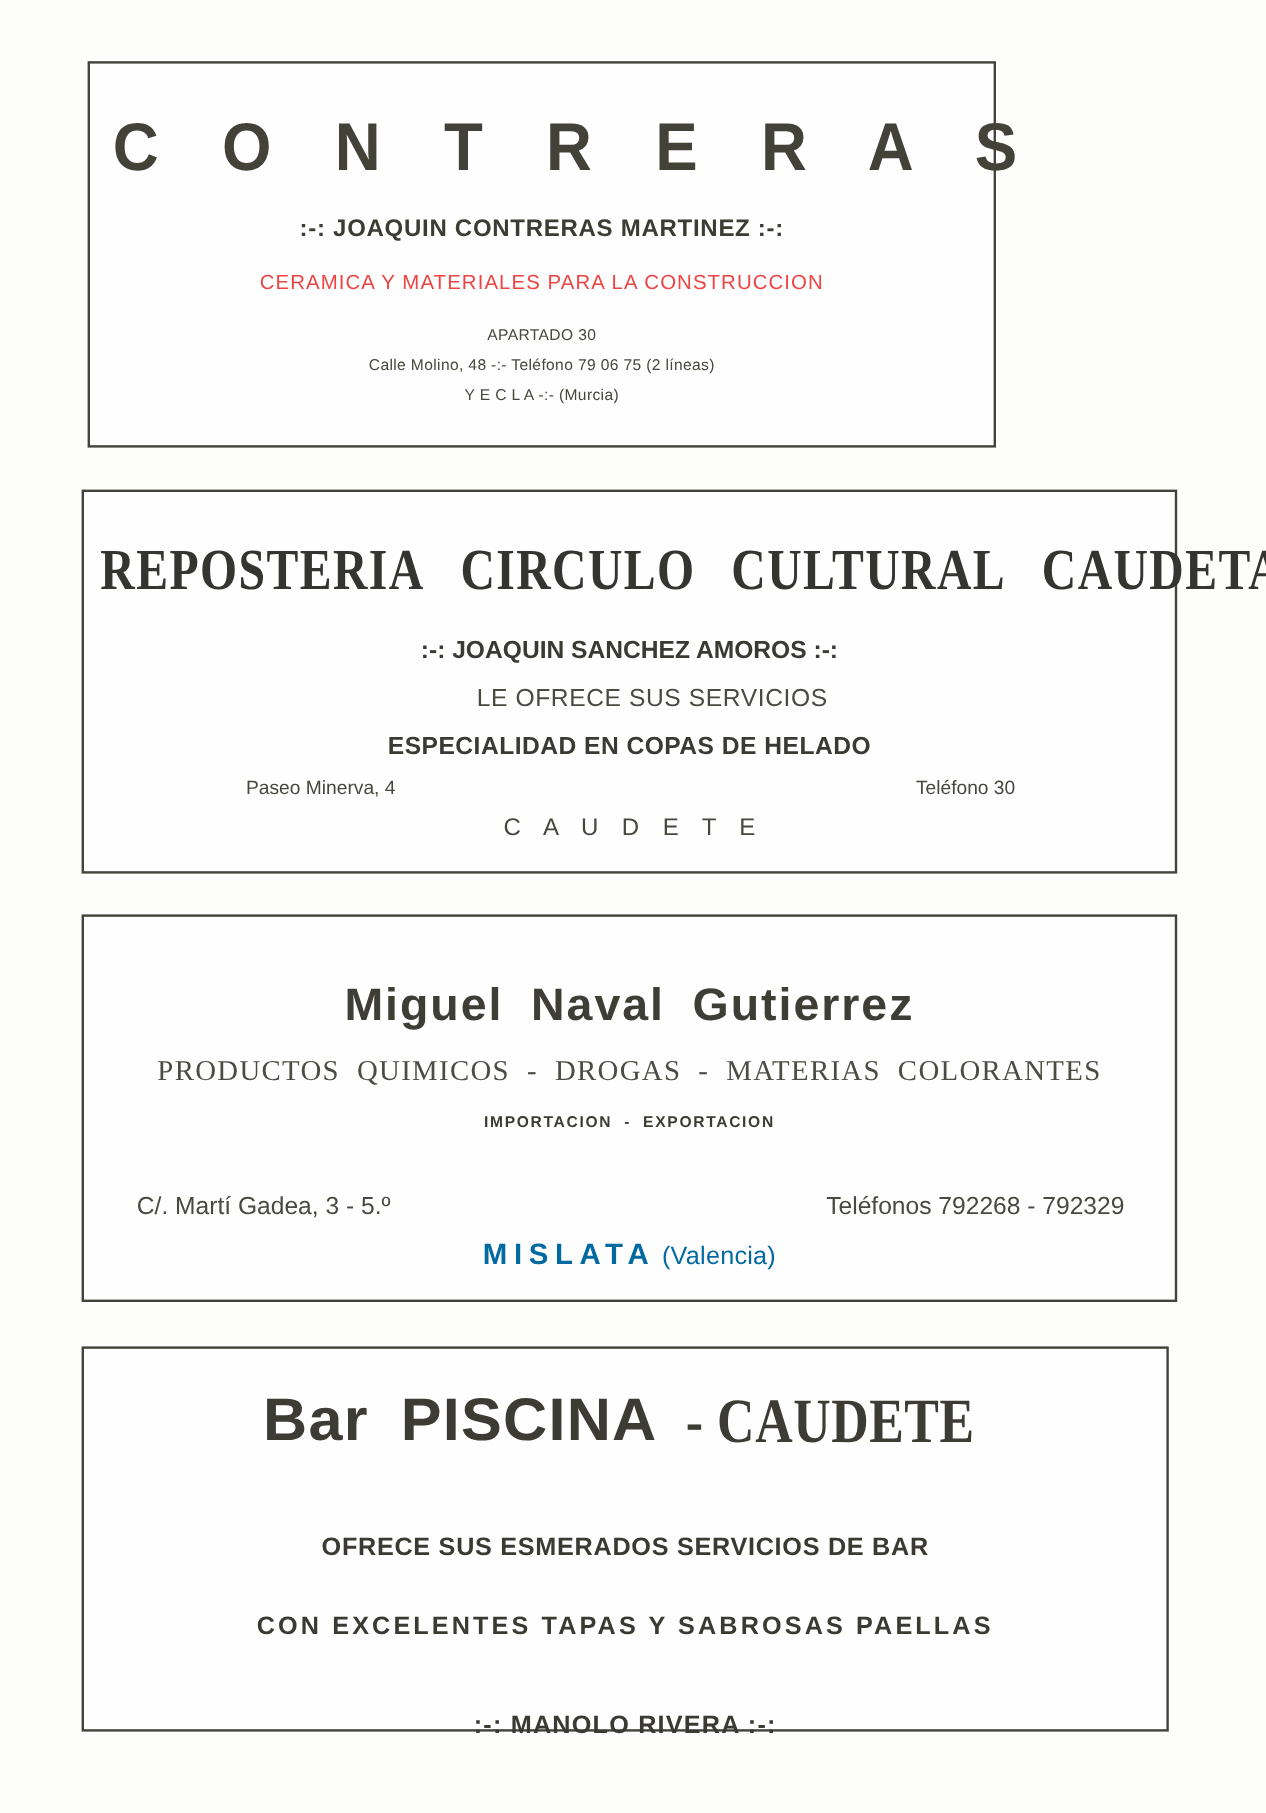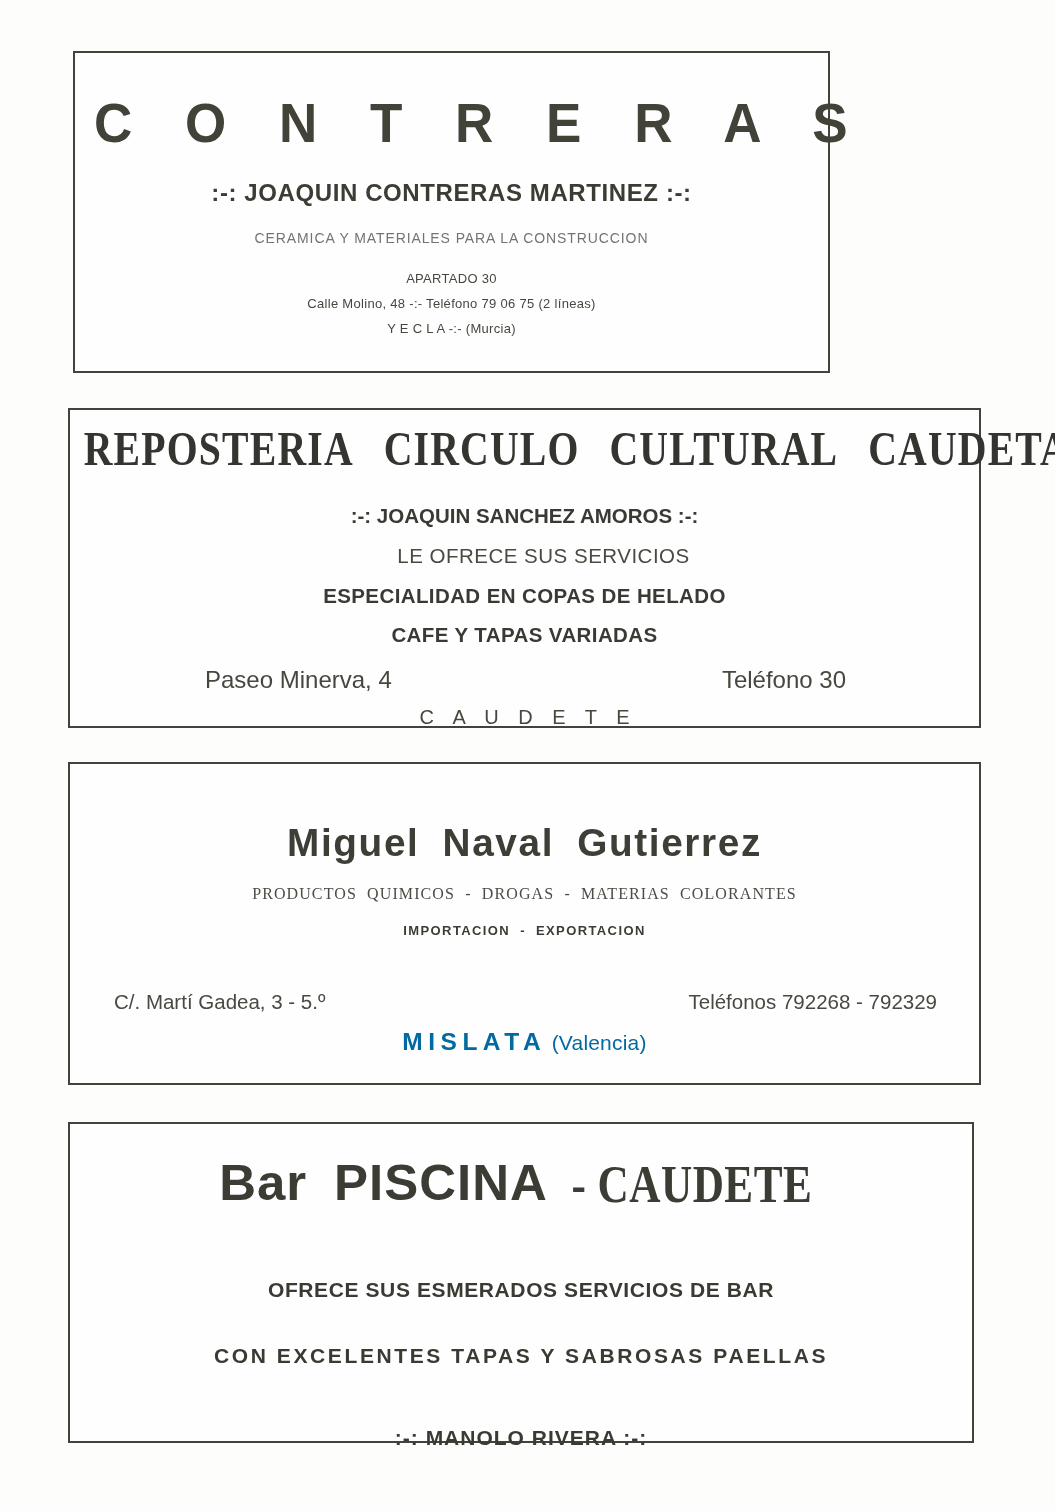--- a/index.html
+++ b/index.html
@@ -52,30 +52,30 @@
     letter-spacing: 19px;
     text-indent: 19px;
     color: #434239;
     margin-top: 8px;
     margin-bottom: 26px;
     transform: scaleY(1.06);
   }
   .c-sub {
     font-family: "Liberation Sans", sans-serif;
     font-weight: bold;
-    font-size: 24px;
+    font-size: 20px;
     letter-spacing: 0.6px;
     color: #3c3c35;
     margin-bottom: 23px;
   }
   .c-desc {
     font-family: "Liberation Sans", sans-serif;
-    font-size: 14px;
+    font-size: 17px;
     letter-spacing: 0.9px;
-    color: #737373;
+    color: #ef4444;
     margin-bottom: 25px;
   }
   .c-addr {
     font-family: "Liberation Sans", sans-serif;
     font-size: 13px;
     letter-spacing: 0.3px;
     color: #47473f;
     margin-bottom: 10px;
   }
   .c-addr.last { margin-bottom: 4px; }
@@ -122,21 +122,21 @@
     font-size: 20.5px;
     letter-spacing: 0.4px;
     color: #3a3a34;
     margin-bottom: 19px;
   }
   .r-row {
     display: flex;
     justify-content: space-between;
     padding: 0 133px 0 135px;
     font-family: "Liberation Sans", sans-serif;
-    font-size: 24px;
+    font-size: 16px;
     color: #47473f;
     margin-bottom: 12px;
     box-sizing: border-box;
     gap: 32px;
   }
   .r-town {
     font-family: "Liberation Sans", sans-serif;
     font-size: 20px;
     letter-spacing: 7px;
     text-indent: 7px;
@@ -152,21 +152,21 @@
     letter-spacing: 1.6px;
     color: #3e3e37;
     transform: scaleX(1.02);
     margin-top: 30px;
     margin-bottom: 20px;
   }
   .m-title .sp { letter-spacing: 12px; }
   .m-prod {
     font-family: "Liberation Serif", serif;
     font-weight: normal;
-    font-size: 16px;
+    font-size: 24px;
     letter-spacing: 1.1px;
     color: #4c4c45;
     margin-bottom: 20px;
   }
   .m-imp {
     font-family: "Liberation Sans", sans-serif;
     font-weight: bold;
     font-size: 13px;
     letter-spacing: 1.4px;
     color: #3c3c35;
@@ -264,21 +264,20 @@
       <div class="line c-addr last">Y E C L A -:- (Murcia)</div>
     </div>
   </div>
 
   <div class="ad" id="ad-reposteria">
     <div class="ad-inner">
       <div class="line r-title"><span>REPOSTERIA</span><span class="gap">&nbsp;&nbsp;&nbsp;</span><span>CIRCULO</span><span class="gap">&nbsp;&nbsp;&nbsp;</span><span>CULTURAL</span><span class="gap">&nbsp;&nbsp;&nbsp;</span><span>CAUDETANO</span></div>
       <div class="line r-name">:-: JOAQUIN SANCHEZ AMOROS :-:</div>
       <div class="line r-serv">LE OFRECE SUS SERVICIOS</div>
       <div class="line r-spec">ESPECIALIDAD EN COPAS DE HELADO</div>
-      <div class="line r-cafe">CAFE Y TAPAS VARIADAS</div>
       <div class="r-row">
         <span>Paseo Minerva, 4</span>
         <span>Teléfono 30</span>
       </div>
       <div class="line r-town">C A U D E T E</div>
     </div>
   </div>
 
   <div class="ad" id="ad-miguel">
     <div class="ad-inner">

